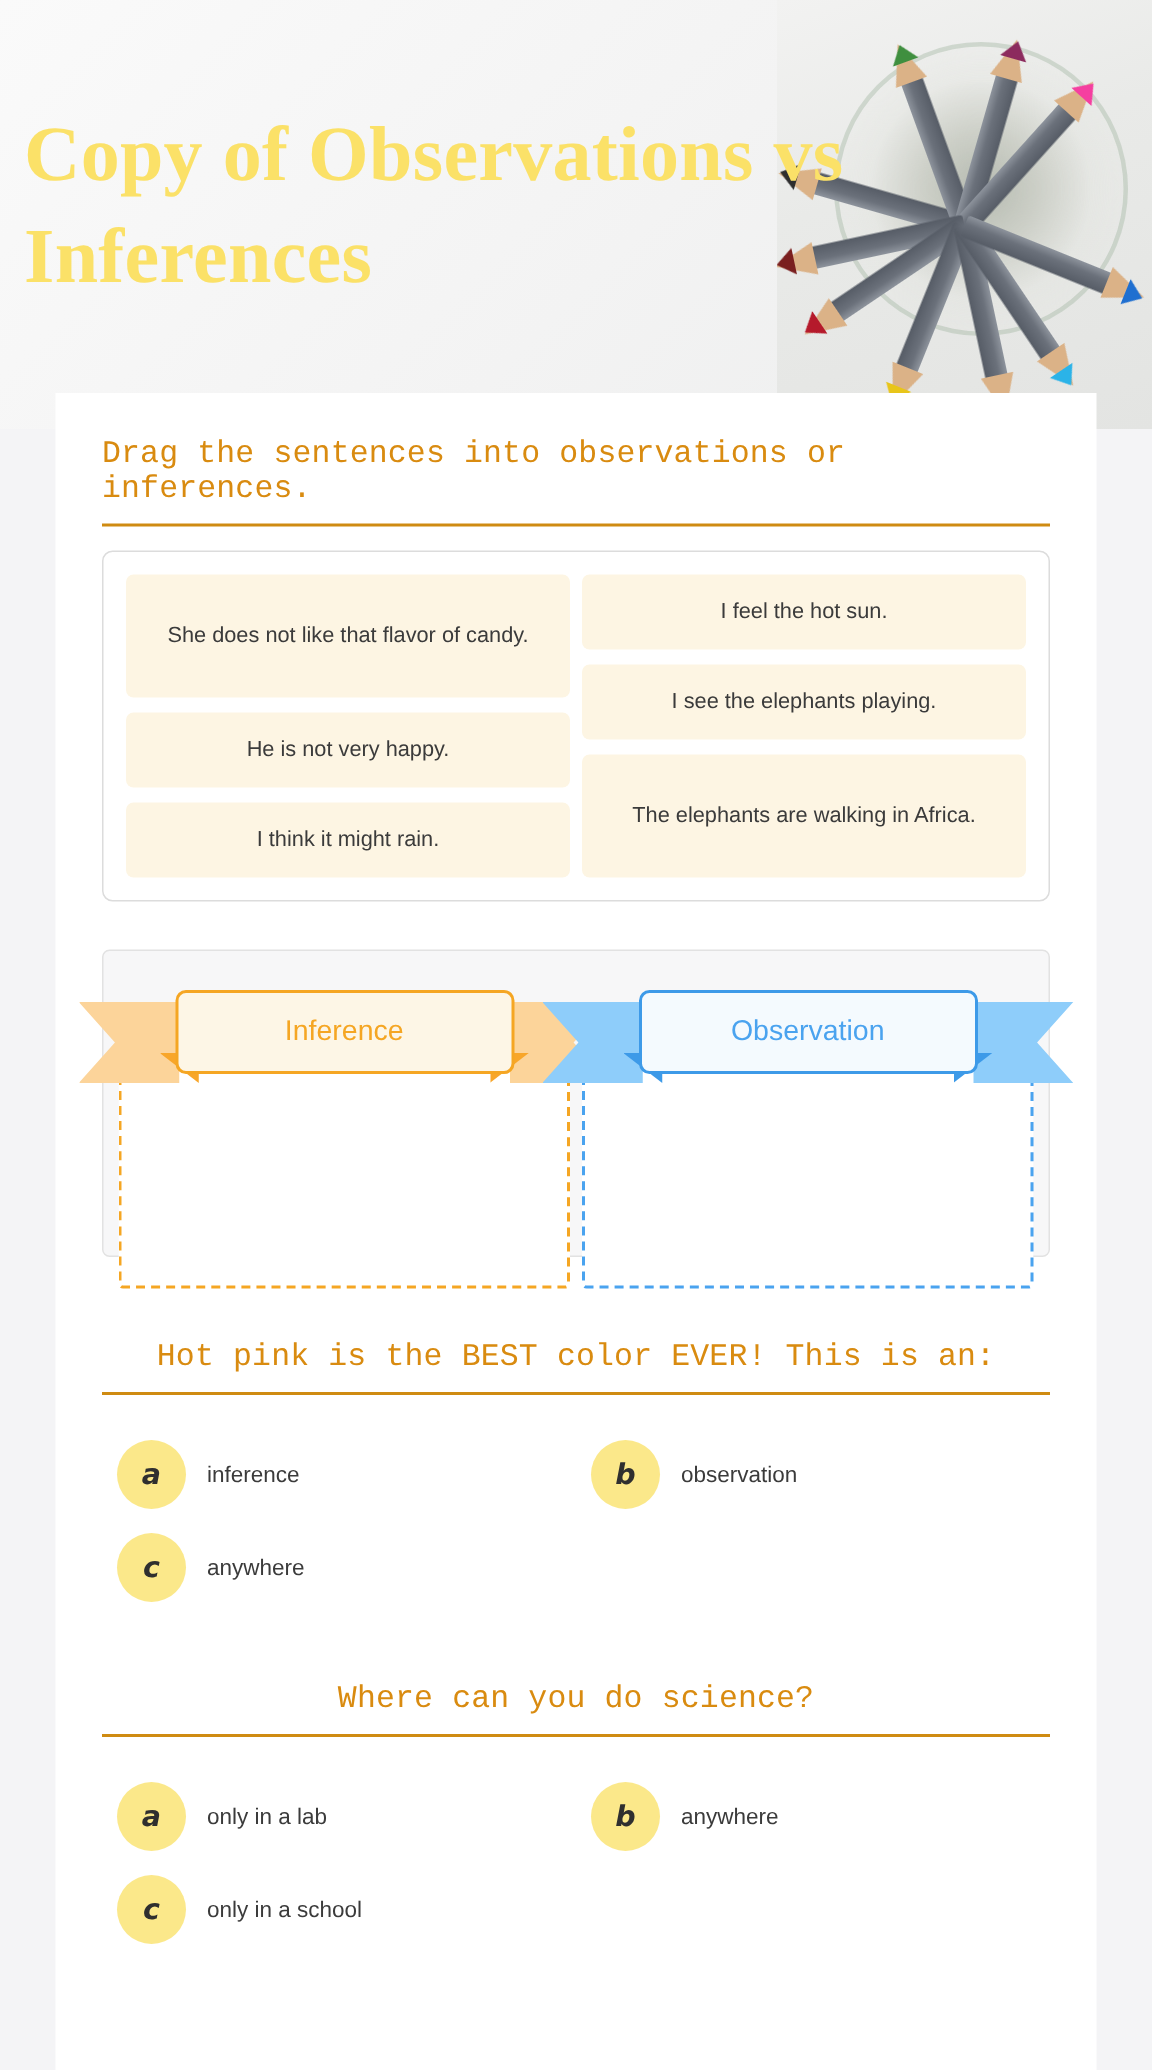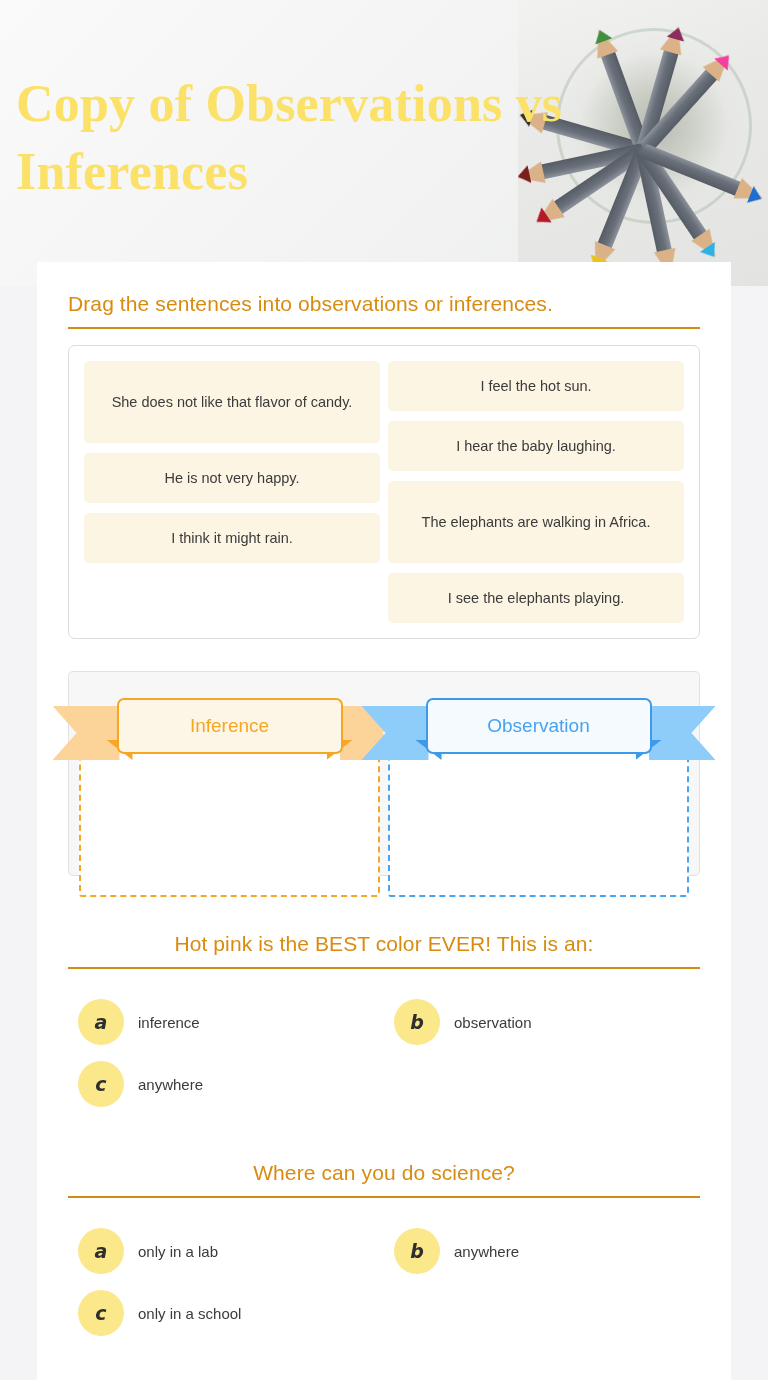--- a/index.html
+++ b/index.html
@@ -102,21 +102,21 @@
     position: absolute;
     left: 37px;
     top: 262px;
     width: 694px;
     min-height: 1118px;
     background: #ffffff;
     padding: 30px 31px 40px 31px;
   }
 
   .q-title {
-    font-family: Liberation Sans, sans-serif;
+    font-family: Liberation Mono, monospace;
     font-size: 21px;
     color: #d98b10;
     padding-bottom: 11px;
     letter-spacing: 0.1px;
   }
   .q-rule {
     height: 2px;
     background: #cf8b12;
     width: 100%;
     margin-bottom: 16px;
@@ -280,23 +280,22 @@
     <div class="q-rule"></div>
 
     <div class="bank">
       <div class="bank-col">
         <div class="chip tall">She does not like that flavor of candy.</div>
         <div class="chip">He is not very happy.</div>
         <div class="chip">I think it might rain.</div>
       </div>
       <div class="bank-col">
         <div class="chip">I feel the hot sun.</div>
-        <div class="chip">I hear the baby laughing.</div>
+        <div class="chip">I see the elephants playing.</div>
         <div class="chip tall">The elephants are walking in Africa.</div>
-        <div class="chip">I see the elephants playing.</div>
       </div>
     </div>
 
     <div class="dropwrap">
       <div class="dropzone" style="--dc:#f5a623;">
         <div class="ribbon" style="--rt:#fcd49a; --rf:#f8a62a; --rp:#fdf6e6; --rb:#f5a623; --rc:#f5a623;">
           <div class="tail left"></div>
           <div class="tail right"></div>
           <div class="fold left"></div>
           <div class="fold right"></div>

